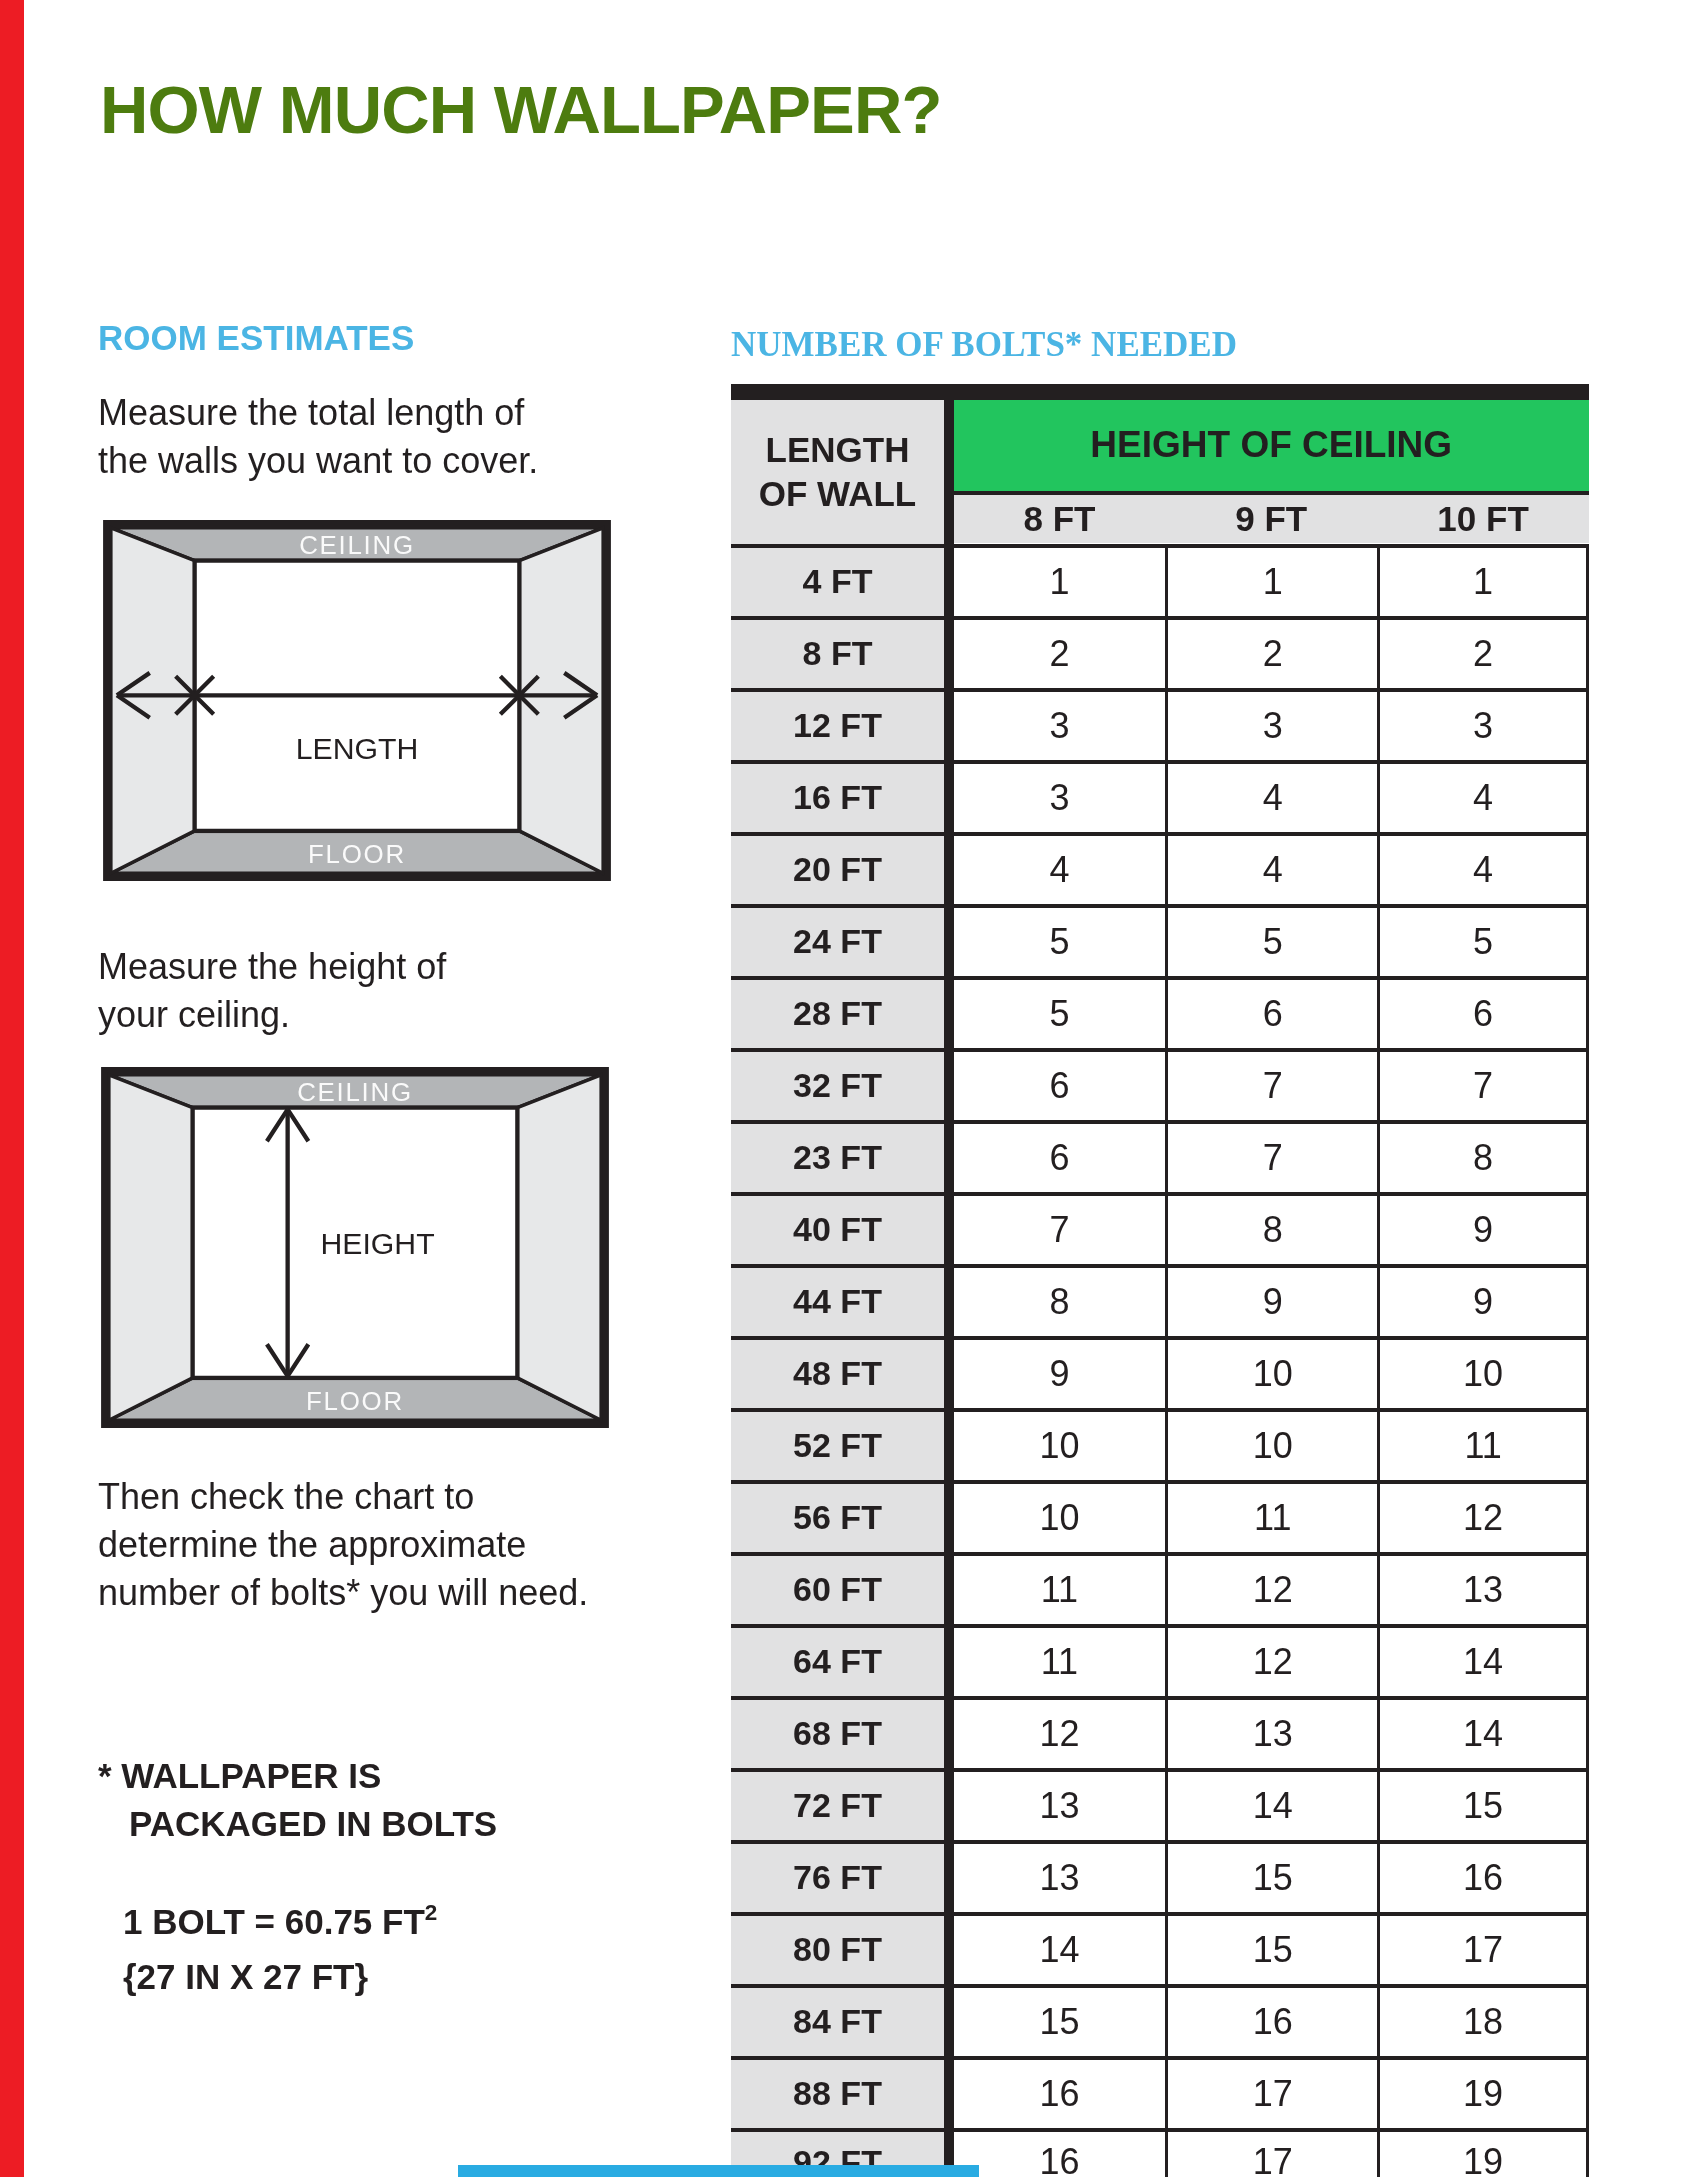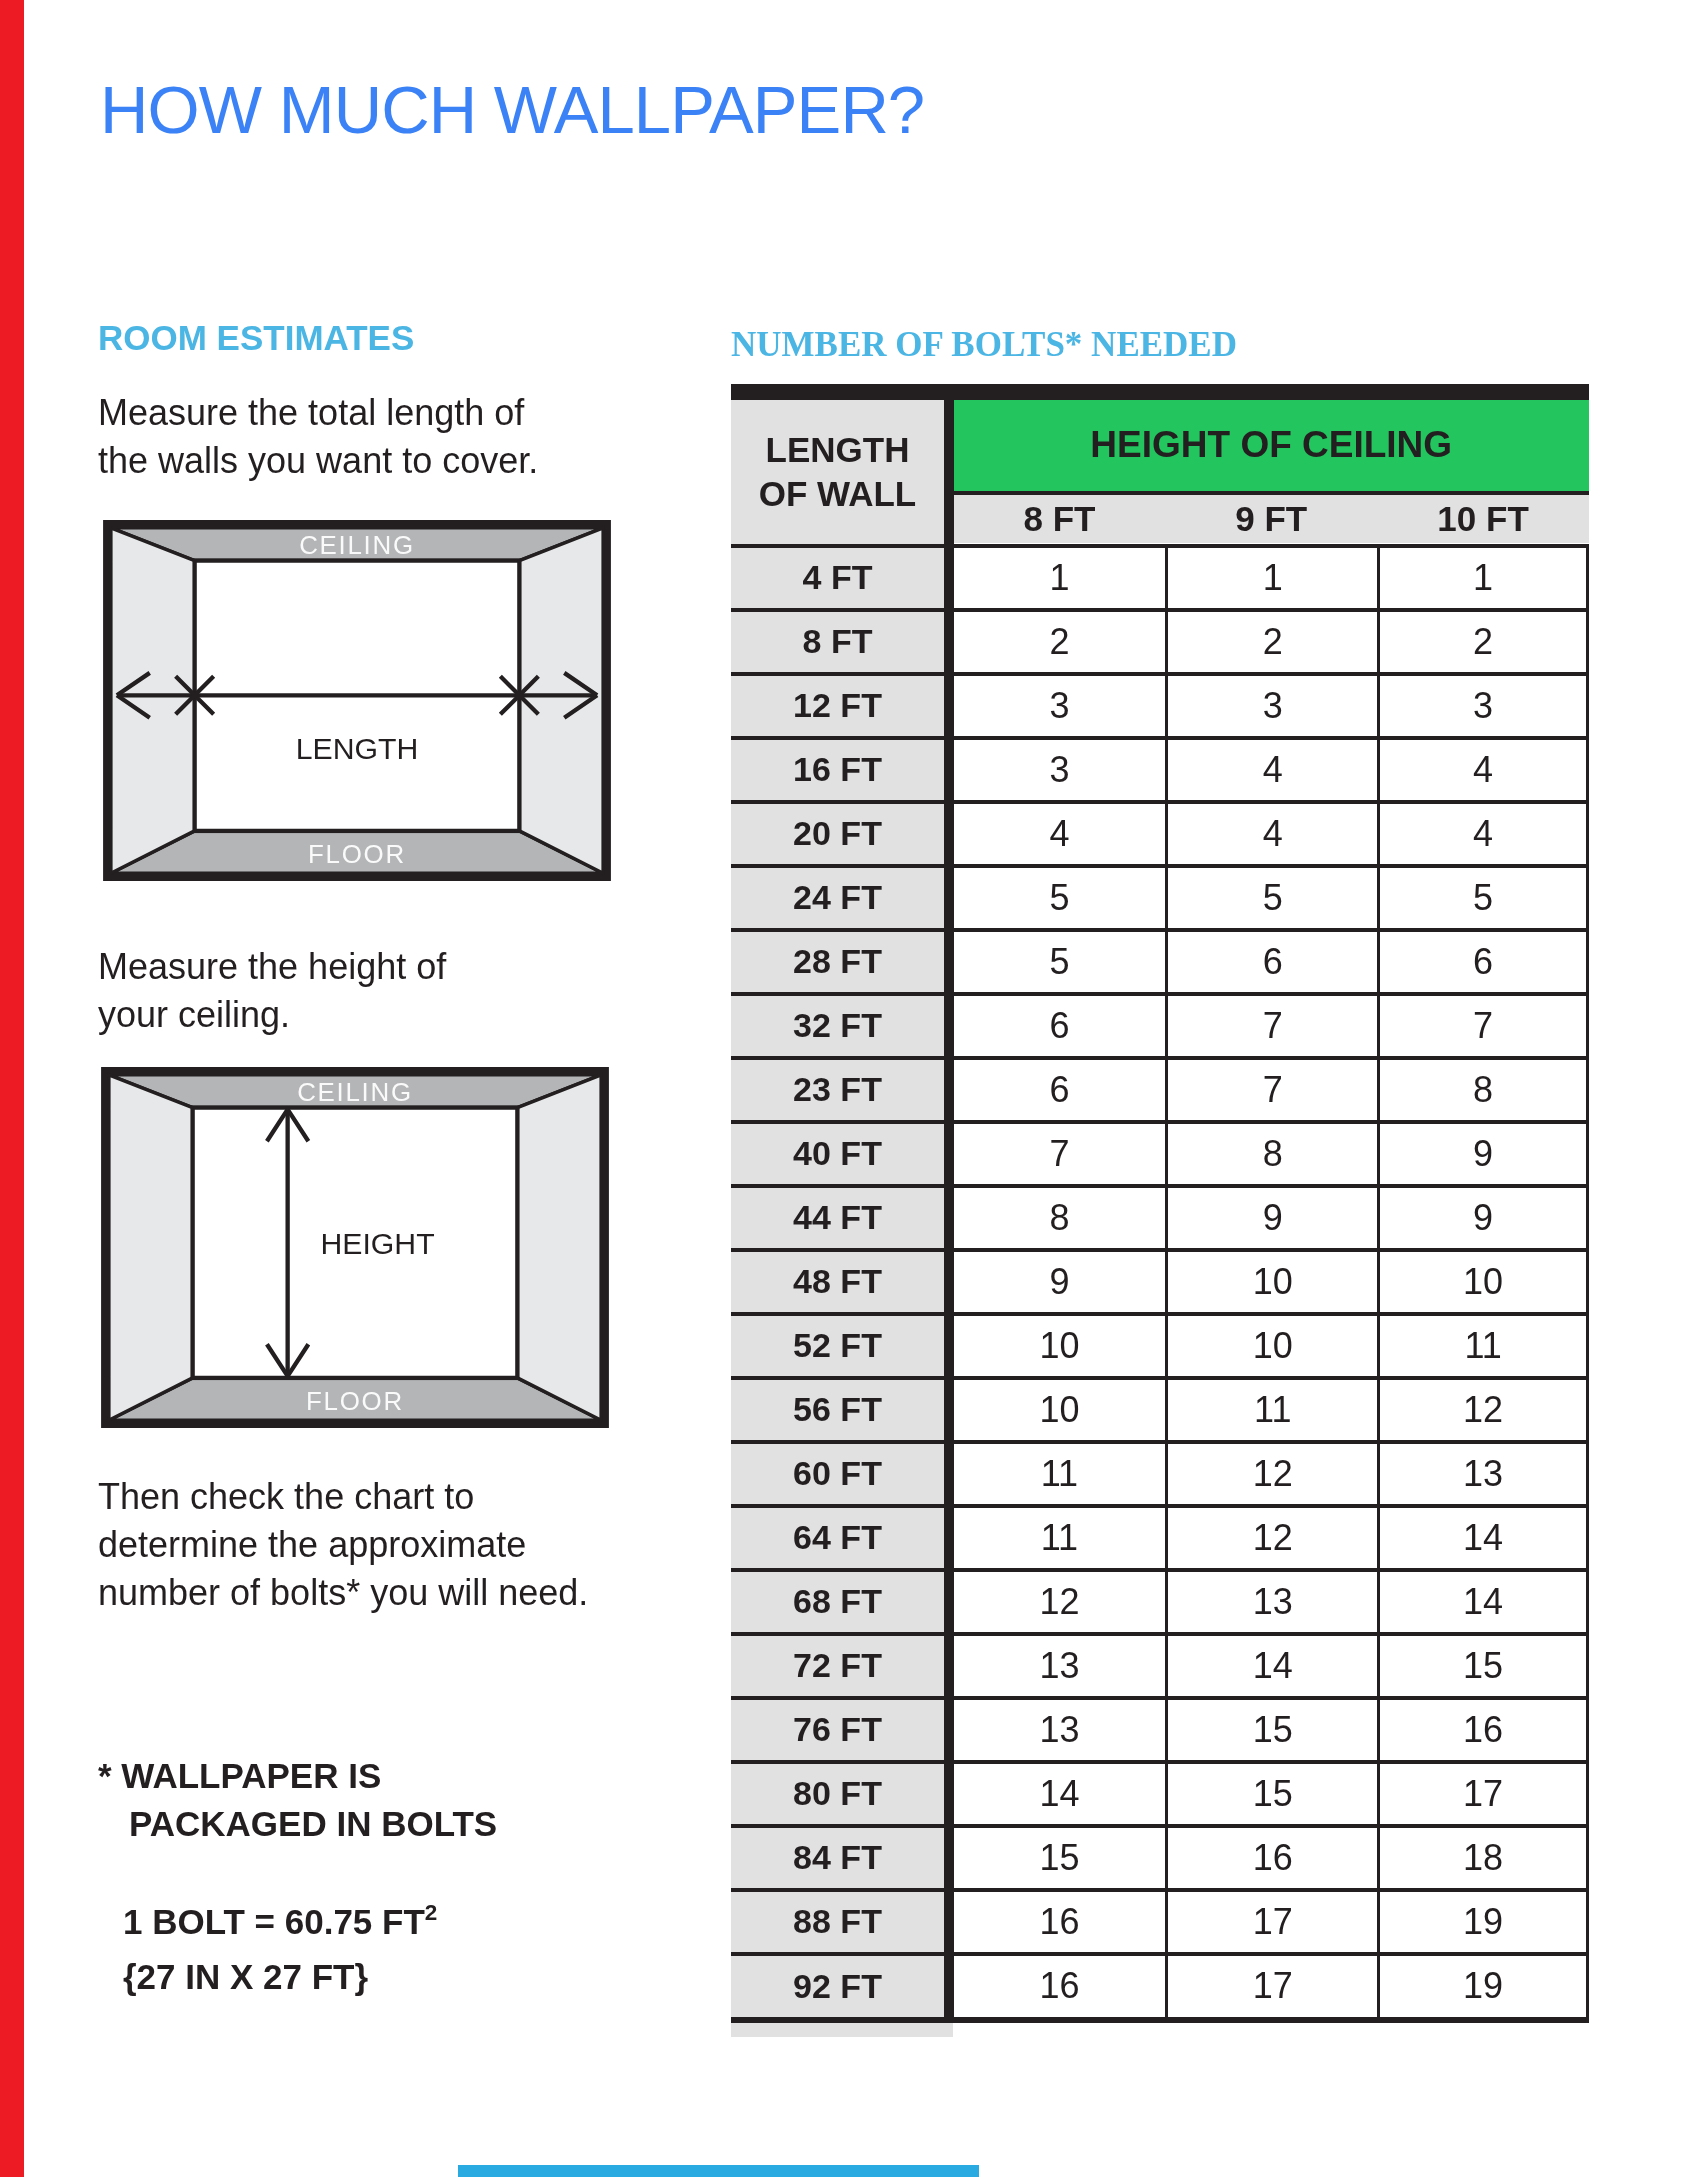--- a/index.html
+++ b/index.html
@@ -4,22 +4,22 @@
 <style>
   html,body { margin:0; padding:0; background:#ffffff; }
   .page {
     position:relative; width:1683px; height:2177px; background:#ffffff;
     font-family:"Liberation Sans","DejaVu Sans",sans-serif; color:#231F20; overflow:hidden;
   }
   .red-bar { position:absolute; left:0; top:0; width:24px; height:2177px; background:#ED1C24; }
   .bottom-bar { position:absolute; left:458px; top:2165px; width:521px; height:12px; background:#29ABE2; }
 
   .title {
-    position:absolute; left:100px; top:71px; font-size:67px; font-weight:normal;
-    color:#3b82f6; letter-spacing:-0.9px; white-space:nowrap;
+    position:absolute; left:100px; top:71px; font-size:67px; font-weight:bold;
+    color:#4d7c0f; letter-spacing:-0.9px; white-space:nowrap;
   }
   .sec-head { position:absolute; font-size:35px; font-weight:bold; color:#4BB5E4; letter-spacing:0; }
   #room-estimates-head { left:98px; top:318px; }
   #bolts-needed-head { left:731px; top:325px; width:858px; text-align:left;font-family:Liberation Serif, serif; }
 
   .para { position:absolute; font-size:36px; line-height:48px; white-space:pre-line; color:#231F20; }
   #para-length { left:98px; top:389px; }
   #para-height { left:98px; top:943px; }
   #para-chart  { left:98px; top:1473px; }
 
@@ -49,21 +49,21 @@
   .th-right { grid-column:3 / 6; }
   .th-group {
     height:91px; background:#22c55e; border-bottom:4.3px solid #231F20; box-sizing:content-box;
     display:flex; align-items:center; justify-content:center; font-weight:bold; font-size:37px;
   }
   .th-sub { height:48px; background:#E1E1E2; display:grid; grid-template-columns:1fr 1fr 1fr; }
   .th-sub span { display:flex; align-items:center; justify-content:center; font-weight:bold; font-size:35px; }
 
   .t-row {
     display:grid; grid-template-columns:213px 9.5px 1fr 1fr 1fr;
-    height:64px; border-bottom:4.3px solid #231F20; box-sizing:border-box;
+    height:72px; border-bottom:4.3px solid #231F20; box-sizing:border-box;
   }
   .t-row:last-child { height:67px; border-bottom:6px solid #231F20; }
   .t-lbl { background:#E1E1E2; font-weight:bold; font-size:34px; display:flex; align-items:center; justify-content:center; }
   .t-cell { background:#ffffff; font-size:36px; display:flex; align-items:center; justify-content:center; }
   .t-cell.sep { border-left:3.5px solid #231F20; }
   .t-cell.last { border-right:3.5px solid #231F20; }
   .t-stub { width:222px; height:14px; background:#E1E1E2; }
 </style>
 </head>
 <body>

